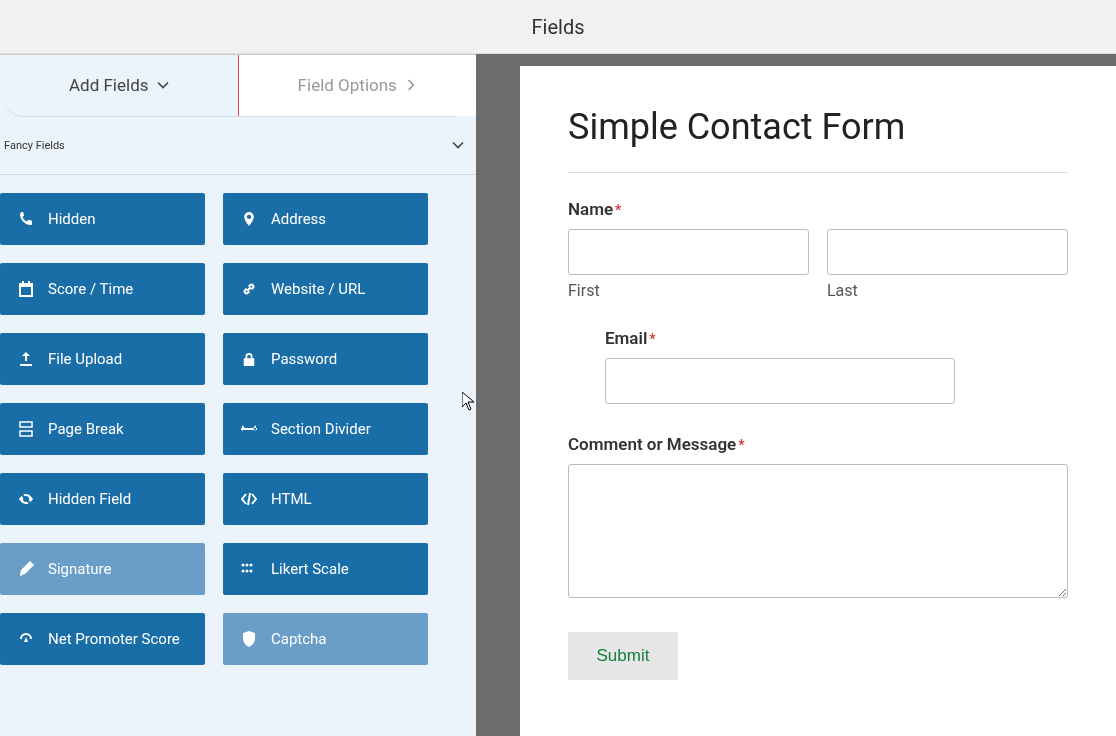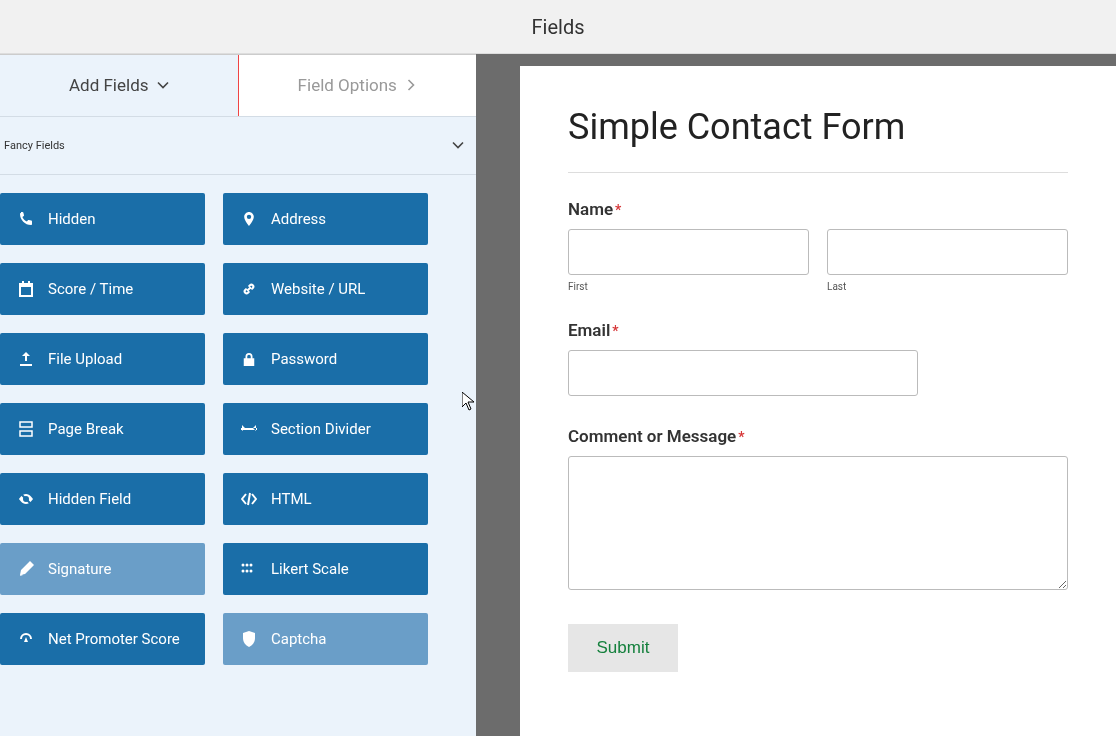--- a/index.html
+++ b/index.html
@@ -29,20 +29,21 @@
     background: #ebf3fb;
     border-top: 1px solid #ccc;
     display: flex;
     flex-direction: column;
   }
   .tabs {
     display: flex;
     height: 62px;
     border-bottom: 1px solid #d3dce5;
     background: #ebf3fb;
+    border-radius: 25px;
   }
   .tab {
     flex: 1;
     display: flex;
     align-items: center;
     justify-content: center;
     font-size: 17px;
     color: #444;
     cursor: pointer;
     gap: 8px;
@@ -138,26 +139,26 @@
   .name-col { flex: 1; }
   .text-input {
     width: 100%;
     height: 46px;
     border: 1px solid #bbb;
     border-radius: 3px;
     padding: 0 10px;
     font-size: 15px;
   }
   .sub-label {
-    font-size: 10px;
+    font-size: 16px;
     color: #555;
     margin-top: 6px;
     display: block;
   }
-  .email-block { margin-bottom: 30px; }
+  .email-block { margin-bottom: 30px; margin-left: 37px; }
   .email-block .text-input { width: 350px; }
   .textarea {
     width: 100%;
     height: 134px;
     border: 1px solid #bbb;
     border-radius: 3px;
     padding: 10px;
     font-size: 15px;
     resize: both;
   }

